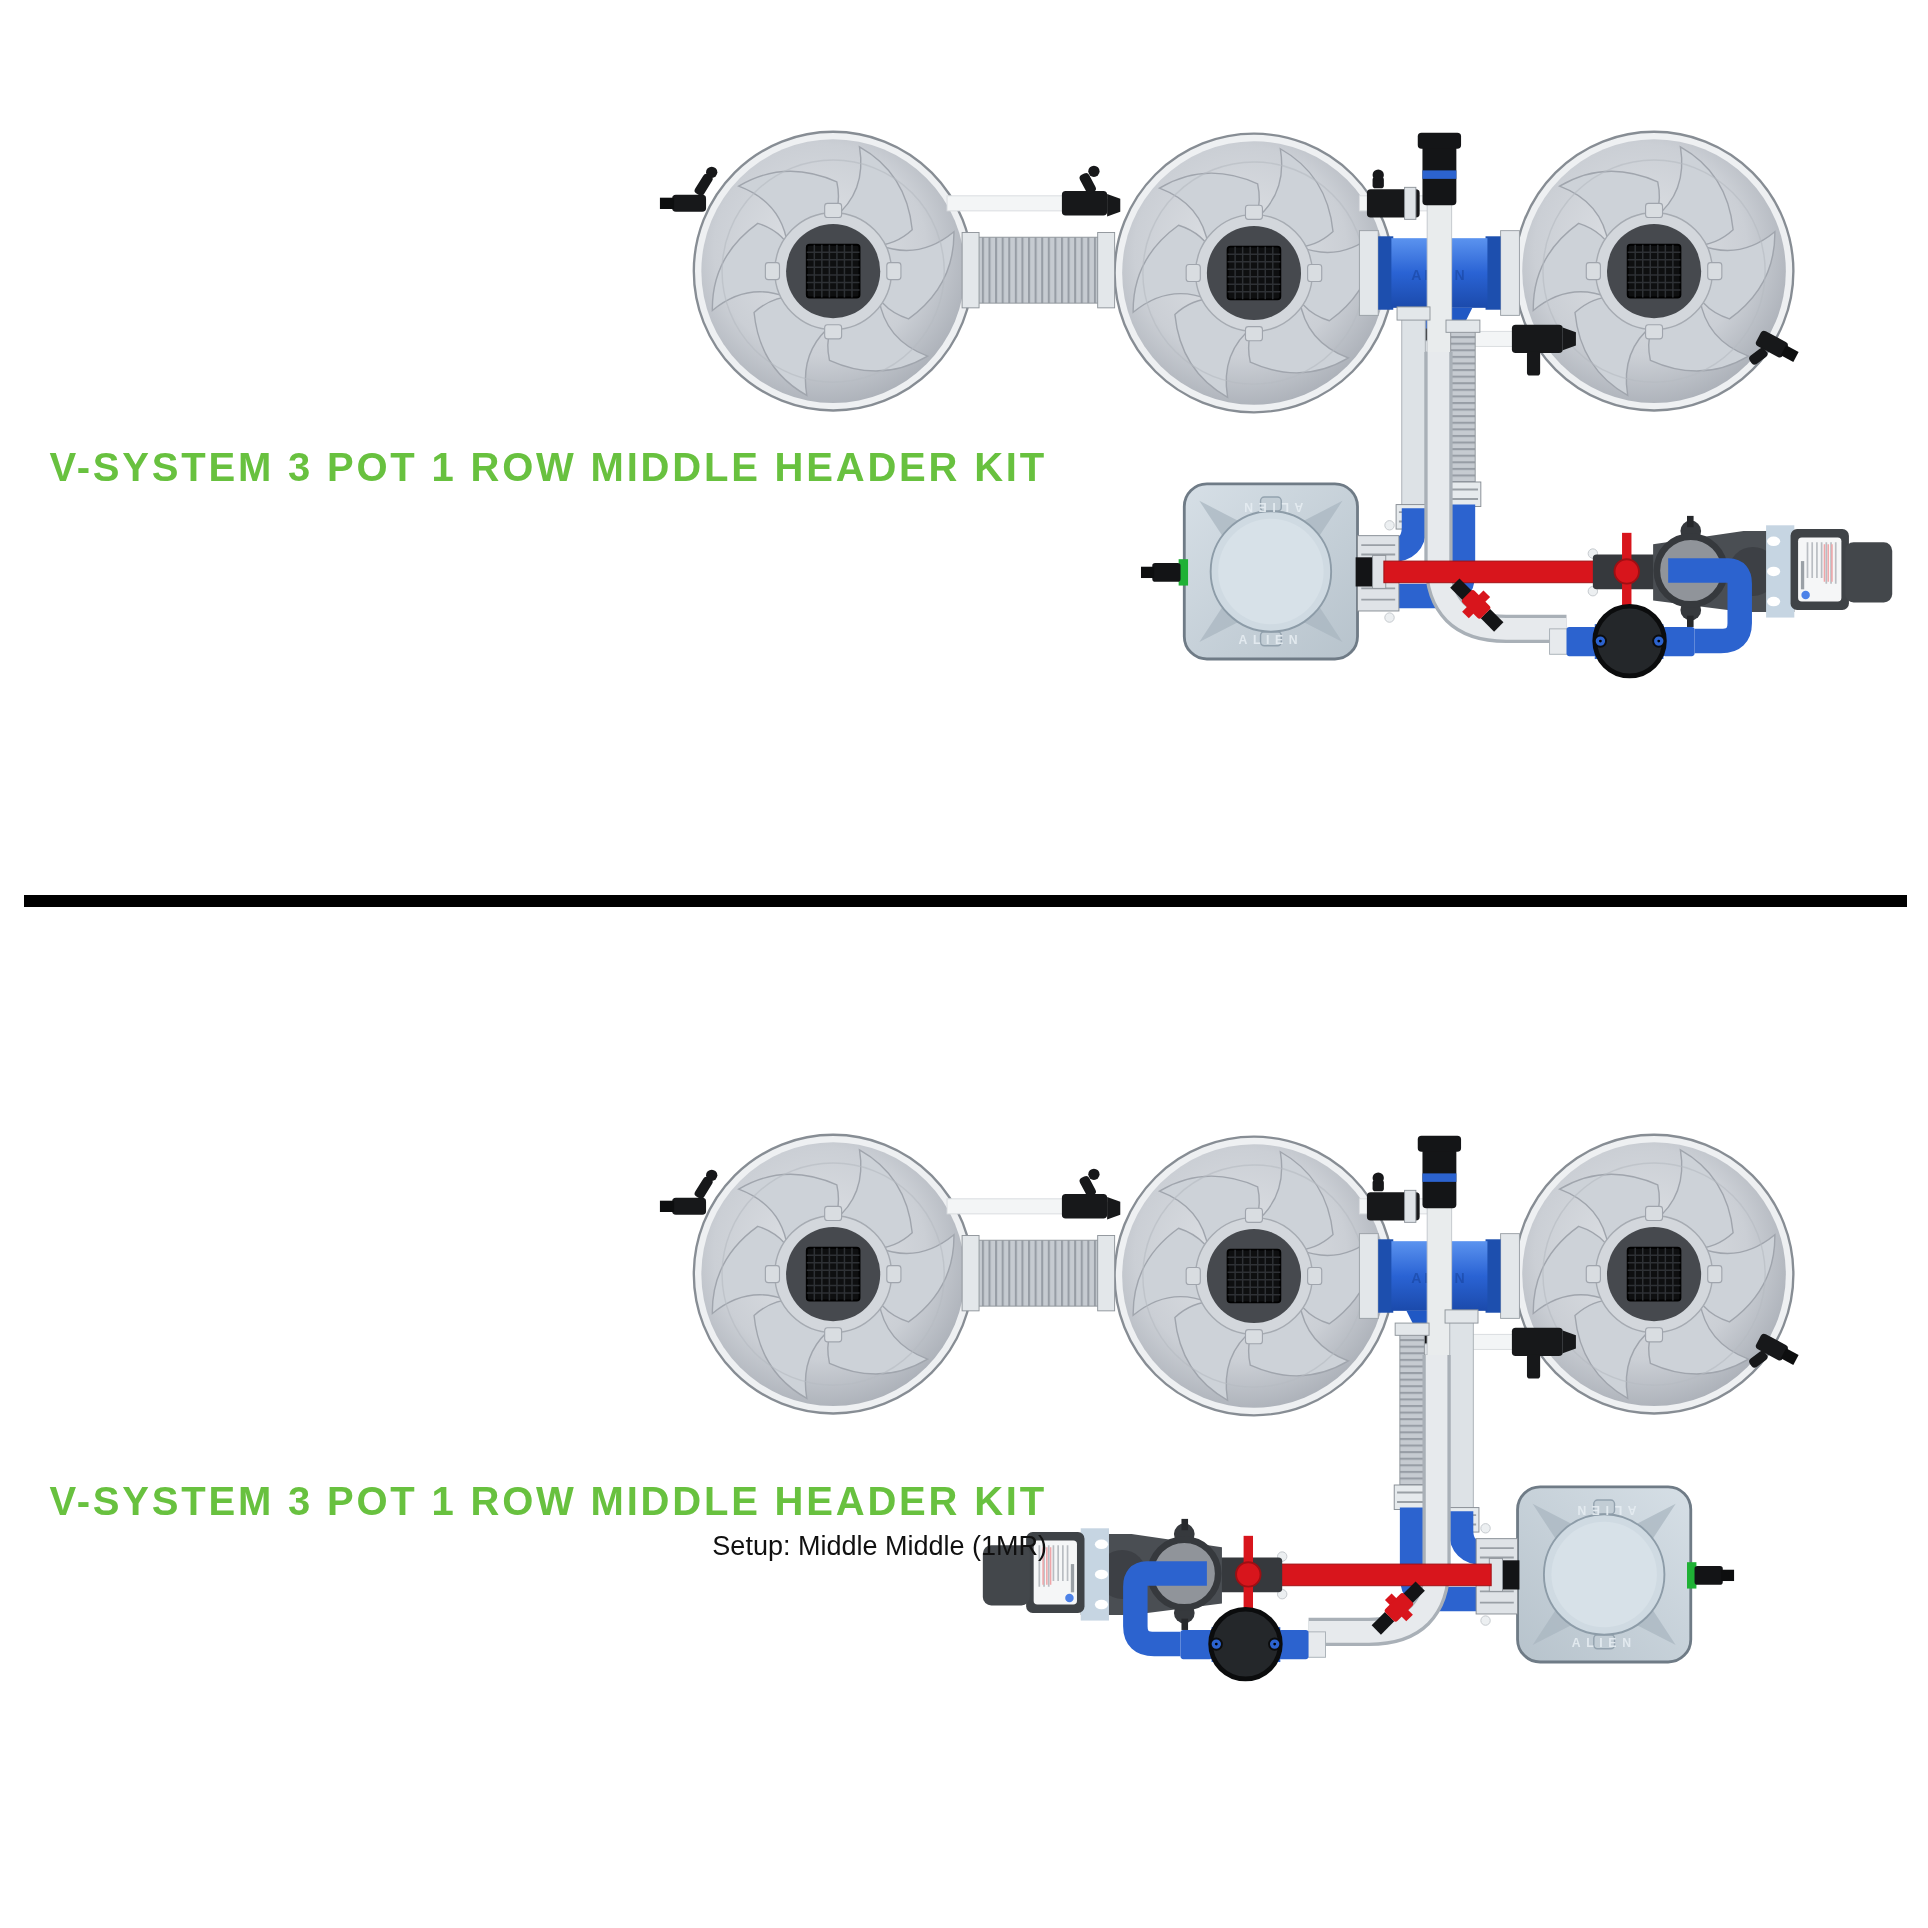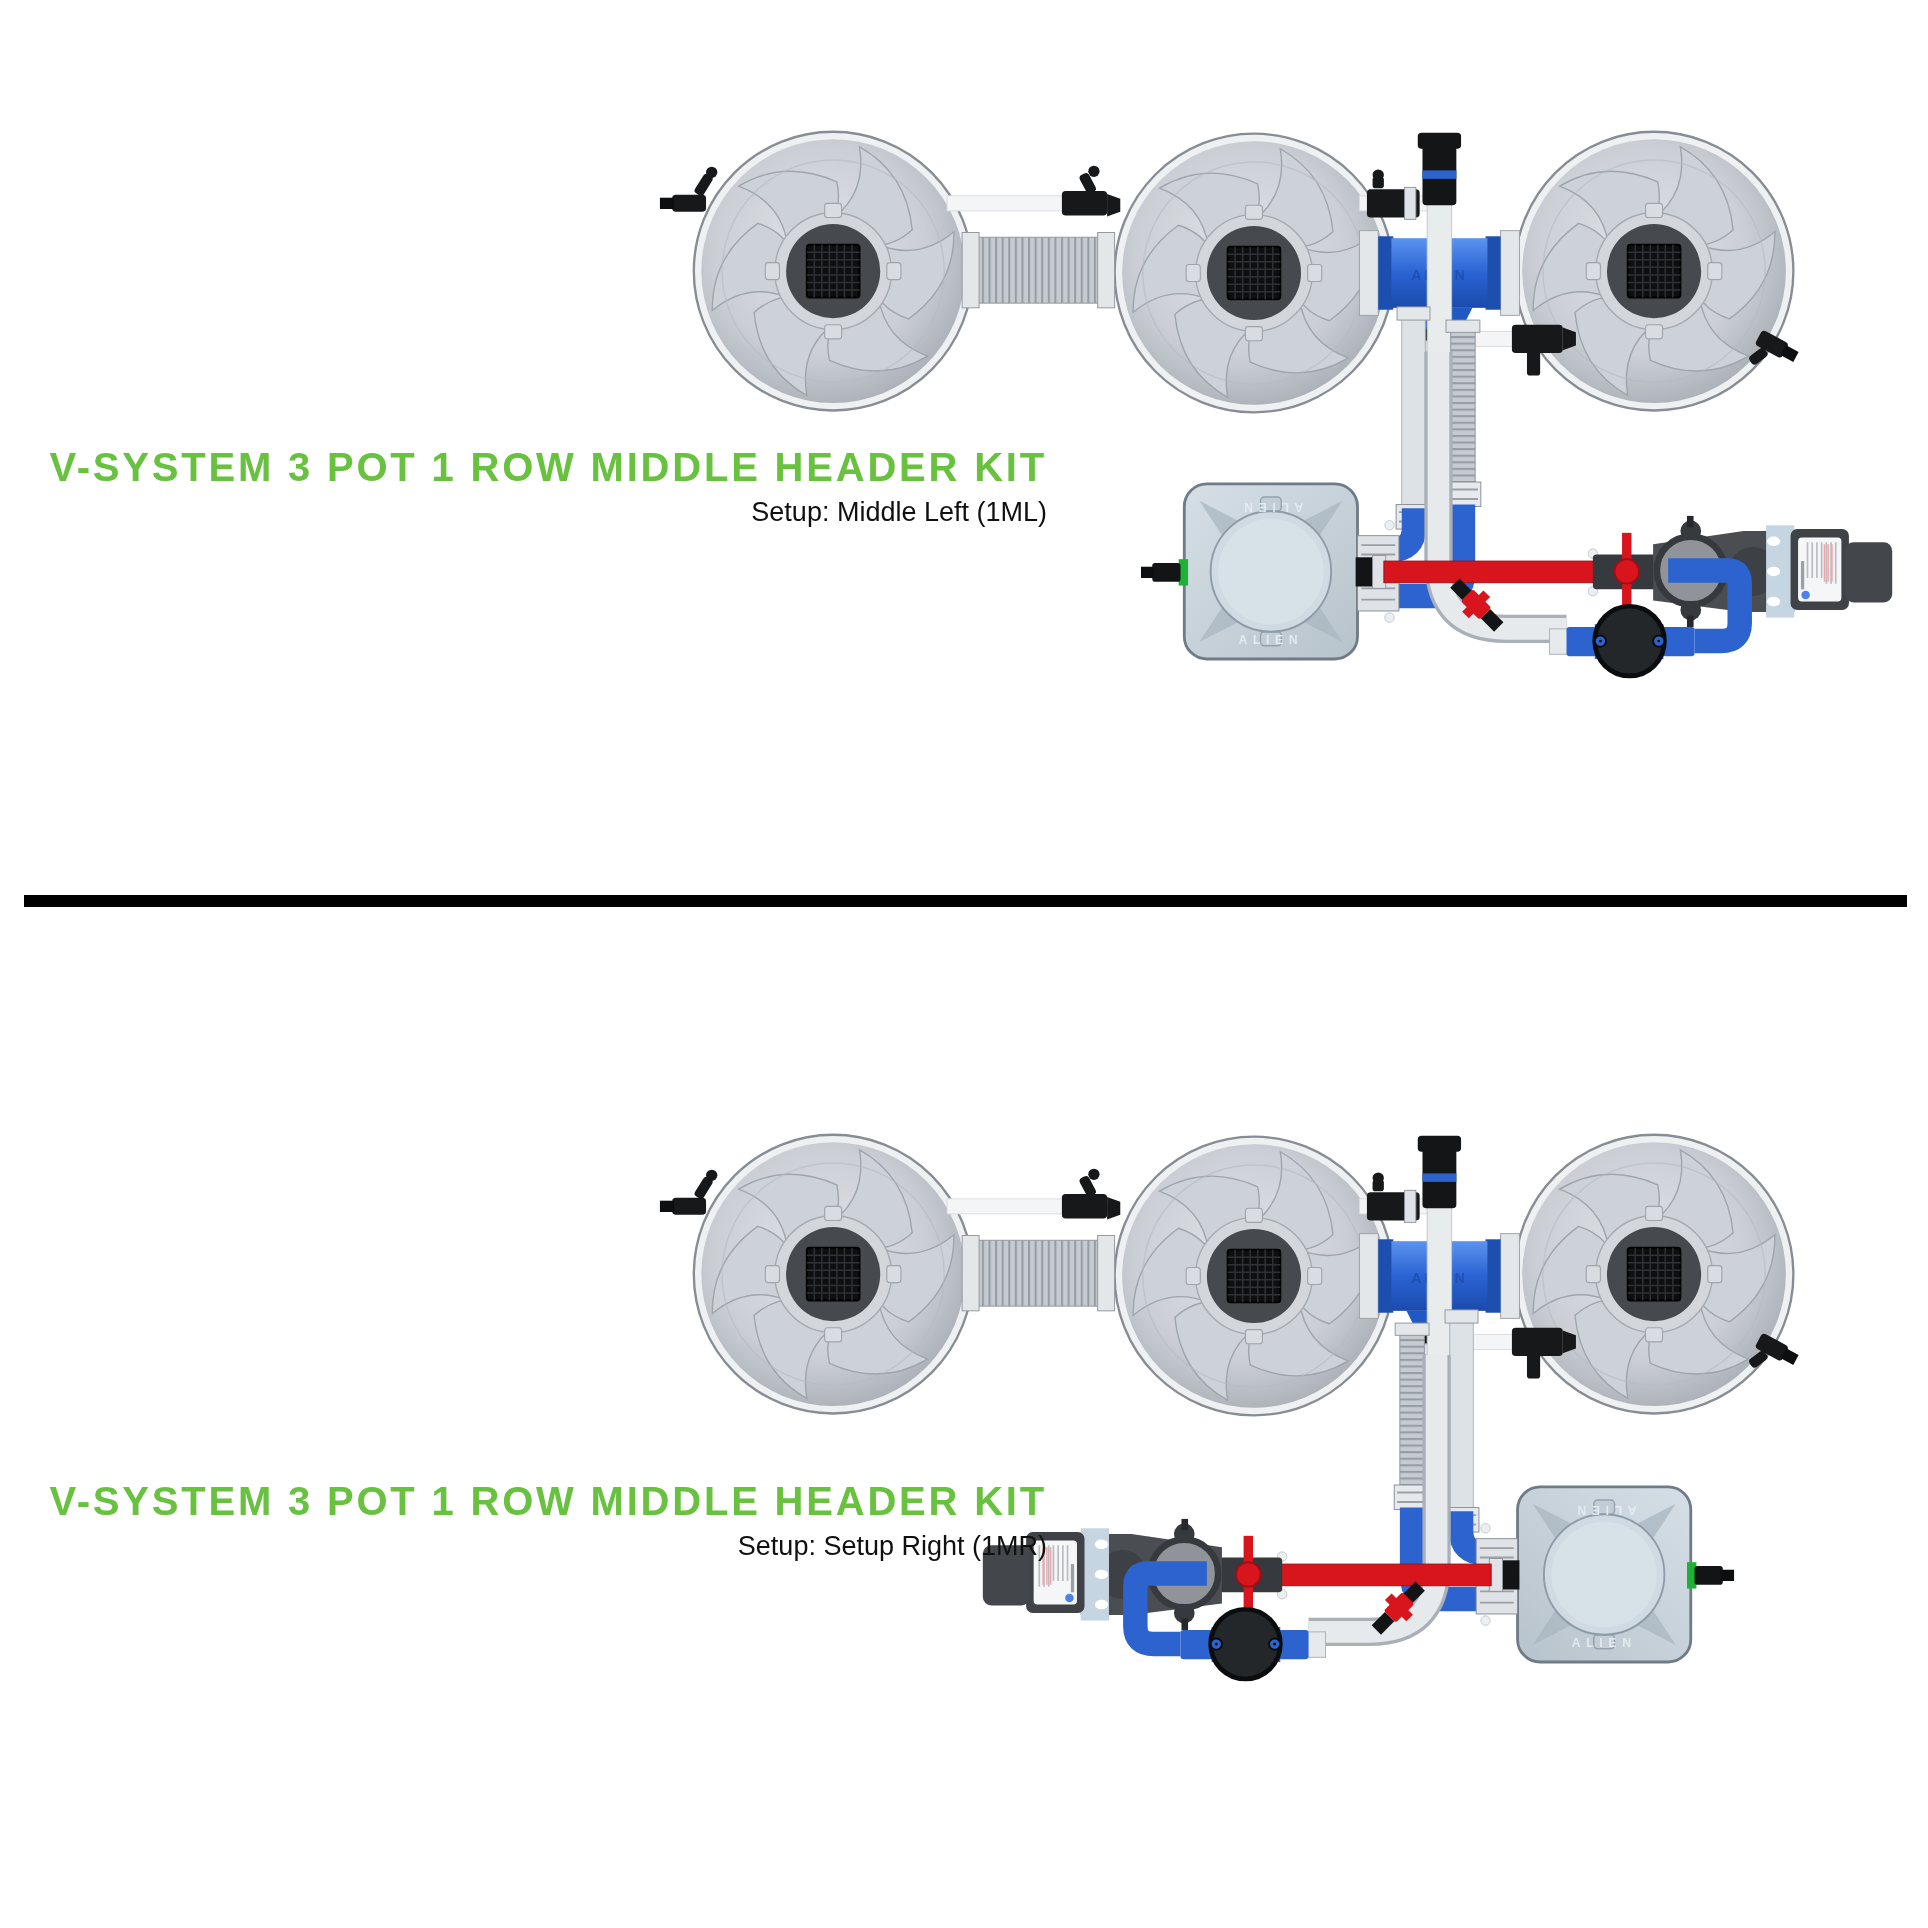--- a/index.html
+++ b/index.html
@@ -267,29 +267,28 @@
   </defs>
 
   <use href="#pots-row"></use>
   <use href="#assembly"></use>
   <text class="tank-brand" x="1350" y="544" text-anchor="middle" transform="rotate(180 1350 539)">ALIEN</text>
   <text class="tank-brand" x="1350" y="684" text-anchor="middle">ALIEN</text>
 </svg>
 
 <div class="hdr" id="hdr1">
   <span class="kit-title">V-SYSTEM 3 POT 1 ROW MIDDLE HEADER KIT</span>
-  <span class="kit-sub">Setup: Middle Left (1ML)</span>
 </div>
 
 <div class="divider"></div>
 
 <svg class="diagram" id="d2" viewBox="0 0 2048 1024">
   <use href="#pots-row"></use>
   <use href="#assembly" transform="translate(3054,0) scale(-1,1)"></use>
   <text class="tank-brand" x="1704" y="544" text-anchor="middle" transform="rotate(180 1704 539)">ALIEN</text>
   <text class="tank-brand" x="1704" y="684" text-anchor="middle">ALIEN</text>
 </svg>
 
 <div class="hdr" id="hdr2">
   <span class="kit-title">V-SYSTEM 3 POT 1 ROW MIDDLE HEADER KIT</span>
-  <span class="kit-sub">Setup: Setup Right (1MR)</span>
+  <span class="kit-sub">Setup: Middle Middle (1MR)</span>
 </div>
 
 
 </body></html>

